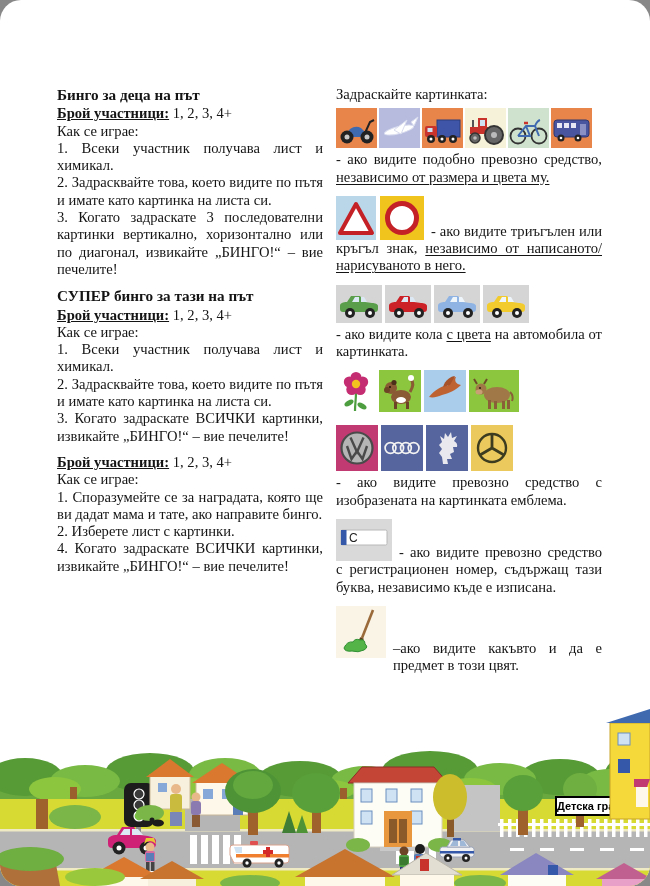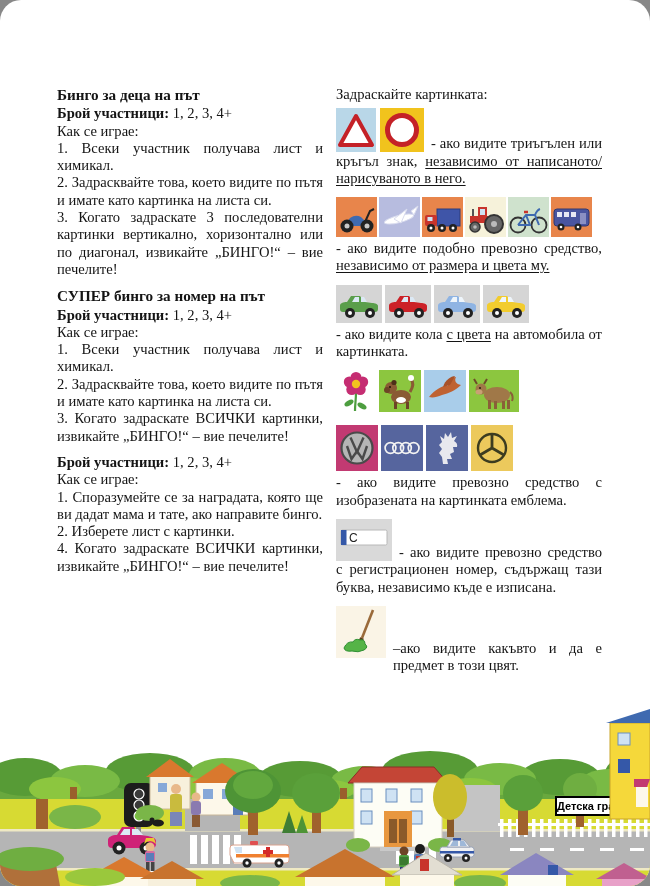--- a/index.html
+++ b/index.html
@@ -8,21 +8,21 @@
     position: relative; width: 650px; height: 886px; margin: 0 auto;
     background: #ffffff; overflow: hidden;
     font-family: "Liberation Serif", serif; color: #141414;
     font-size: 14.6px; line-height: 17.3px; border-radius: 21px;
   }
   .col { position: absolute; top: 86px; }
   .col-left  { left: 57px;  width: 266px; }
   .col-right { left: 336px; width: 266px; }
   .section { margin-bottom: 9px; }
   .sec-title { font-weight: bold; font-size: 15.2px; margin-bottom: 2px; }
-  .inline-b { font-weight: bold; }
+  .inline-b { font-weight: bold; text-decoration: underline; }
   .howto { font-weight: normal; }
   .step { text-align: justify; }
   .rule { margin-bottom: 10px; display: flow-root; }
   .tiles { display: flex; align-items: flex-end; gap: 3px; margin-bottom: 3px; }
   .tiles-float { float: left; margin-right: 7px; display: flex; gap: 4px; align-items: flex-end; }
   .rule-text { text-align: justify; }
   .rule-text .strut { display: inline-block; width: 0; }
   .u { text-decoration: underline; text-underline-offset: 2px; }
   svg { display: block; }
   .scene { position: absolute; left: 0; top: 755px; width: 650px; height: 131px; }
@@ -38,53 +38,39 @@
     <div class="section">
       <div class="sec-title">Бинго за деца на път</div>
       <div><span class="inline-b">Брой участници:</span><span> 1, 2, 3, 4+</span></div>
       <div class="howto">Как се играе:</div>
       <p class="step">1. Всеки участник получава лист и химикал.</p>
       <p class="step">2. Задрасквайте това, което видите по пътя и имате като картинка на листа си.</p>
       <p class="step">3. Когато задраскате 3 последователни картинки вертикално, хоризонтално или по диагонал, извикайте „БИНГО!“ – вие печелите!</p>
     </div>
 
     <div class="section">
-      <div class="sec-title">СУПЕР бинго за номер на път</div>
+      <div class="sec-title">СУПЕР бинго за тази на път</div>
       <div><span class="inline-b">Брой участници:</span><span> 1, 2, 3, 4+</span></div>
       <div class="howto">Как се играе:</div>
       <p class="step">1. Всеки участник получава лист и химикал.</p>
       <p class="step">2. Задрасквайте това, което видите по пътя и имате като картинка на листа си.</p>
       <p class="step">3. Когато задраскате ВСИЧКИ картинки, извикайте „БИНГО!“ – вие печелите!</p>
     </div>
 
     <div class="section">
       <div><span class="inline-b">Брой участници:</span><span> 1, 2, 3, 4+</span></div>
       <div class="howto">Как се играе:</div>
       <p class="step">1. Споразумейте се за наградата, която ще ви дадат мама и тате, ако направите бинго.</p>
       <p class="step">2. Изберете лист с картинки.</p>
       <p class="step">4. Когато задраскате ВСИЧКИ картинки, извикайте „БИНГО!“ – вие печелите!</p>
     </div>
   </div>
 
   <div class="col col-right">
     <div style="margin-bottom:5px;">Задраскайте картинката:</div>
-
-    <div class="rule">
-      <span class="tiles-float">
-        <svg width="40" height="44">
-          <rect width="40" height="44" fill="#b9d7e8"></rect>
-          <polygon points="20,8 36,37 4,37" fill="#ffffff" stroke="#c42127" stroke-width="4" stroke-linejoin="round"></polygon>
-        </svg>
-        <svg width="44" height="44">
-          <rect width="44" height="44" fill="#f1c31d"></rect>
-          <circle cx="22" cy="22" r="14.5" fill="#ffffff" stroke="#c42127" stroke-width="5"></circle>
-        </svg>
-      </span>
-      <div class="rule-text"><span class="strut" style="height:40px;"></span><span>- ако видите триъгълен или кръгъл знак, </span><span class="u">независимо от написаното/нарисуваното в него.</span><span></span></div>
-    </div>
 
     <div class="rule">
       <div class="tiles" style="gap:2px;">
         <svg width="41" height="40">
           <rect width="41" height="40" fill="#e8854b"></rect>
           <path d="M10 27 C13 19 20 17 25 20 L31 26 L24 29 L13 29 Z" fill="#3f6ab0"></path>
           <path d="M29 25 L34 14 L38 12" stroke="#222" stroke-width="2" fill="none"></path>
           <circle cx="11" cy="29" r="6.5" fill="#222"></circle>
             <circle cx="11" cy="29" r="2.5" fill="#c9c9c9"></circle>
           <circle cx="31" cy="29" r="6.5" fill="#222"></circle>
@@ -136,20 +122,34 @@
           <rect x="13" y="15" width="5" height="5" fill="#e8e8f4"></rect>
           <rect x="20" y="15" width="5" height="5" fill="#e8e8f4"></rect>
           <rect x="29" y="16" width="6" height="11" fill="#8a90c4"></rect>
           <circle cx="10" cy="30" r="3.5" fill="#222"></circle>
             <circle cx="10" cy="30" r="1.3" fill="#fff"></circle>
           <circle cx="27" cy="30" r="3.5" fill="#222"></circle>
             <circle cx="27" cy="30" r="1.3" fill="#fff"></circle>
         </svg>
       </div>
       <div class="rule-text"><span>- ако видите подобно превозно средство, </span><span class="u">независимо от размера и цвета му.</span><span></span></div>
+    </div>
+
+    <div class="rule">
+      <span class="tiles-float">
+        <svg width="40" height="44">
+          <rect width="40" height="44" fill="#b9d7e8"></rect>
+          <polygon points="20,8 36,37 4,37" fill="#ffffff" stroke="#c42127" stroke-width="4" stroke-linejoin="round"></polygon>
+        </svg>
+        <svg width="44" height="44">
+          <rect width="44" height="44" fill="#f1c31d"></rect>
+          <circle cx="22" cy="22" r="14.5" fill="#ffffff" stroke="#c42127" stroke-width="5"></circle>
+        </svg>
+      </span>
+      <div class="rule-text"><span class="strut" style="height:40px;"></span><span>- ако видите триъгълен или кръгъл знак, </span><span class="u">независимо от написаното/нарисуваното в него.</span><span></span></div>
     </div>
 
     <div class="rule">
       <div class="tiles">
         <svg width="46" height="38">
           <rect width="46" height="38" fill="#d5d5d5"></rect>
           <path d="M7 27 h32 a3 3 0 0 0 3 -3 v-3 c0 -2 -3 -3 -6 -3 l-7 -1 -5 -6 h-9 l-4 6 c-4 0 -7 1 -7 4 v3 a3 3 0 0 0 3 3 z" fill="#5a9e4b"></path>
           <polygon points="16,17 19,12 23,12 23,17" fill="#dce9f5"></polygon>
             <polygon points="25,17 25,12 28,12 31,17" fill="#dce9f5"></polygon>
           <circle cx="14" cy="28" r="5" fill="#222"></circle>

